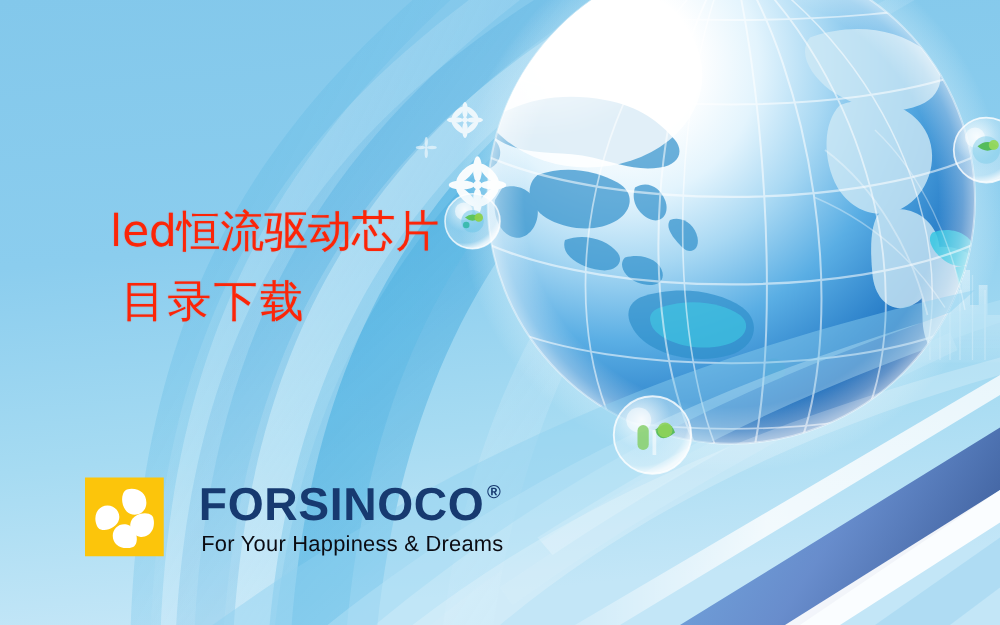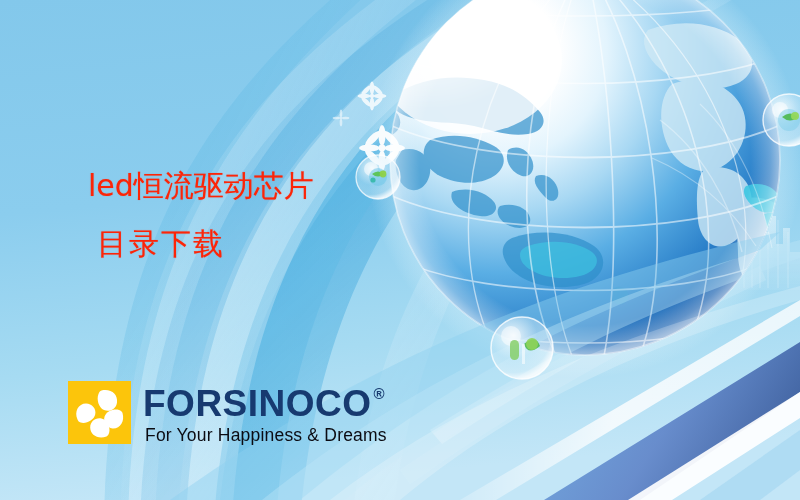--- a/index.html
+++ b/index.html
@@ -17,32 +17,32 @@
   }
 
   
   #headline{
     position:absolute;left:0;top:163px;width:420px;
     z-index:40;pointer-events:none;
   }
   .hl-line{
     color:#fc2508;
     font-family:"DejaVu Sans","Liberation Sans",sans-serif;
-    font-size:30px;line-height:46px;
+    font-size:35px;line-height:46px;
     white-space:nowrap;
     text-shadow:0 0 1px rgba(252,37,8,.45);
   }
   .hl-line.l1{padding-left:88px;letter-spacing:0px;}
   .hl-line.l2{padding-left:97px;letter-spacing:2px;margin-top:12px;
-              font-family:Liberation Sans, sans-serif;}
+              font-family:Liberation Mono, monospace;}
 
   
   #logo{
     position:absolute;left:68px;top:381px;
-    display:flex;align-items:flex-start;z-index:45;
+    display:flex;align-items:flex-end;z-index:45;gap:16px;
   }
   #logo-mark{
     width:63px;height:63px;background:#fcc50b;
     flex:0 0 auto;position:relative;
   }
   #logo-mark svg{display:block;width:63px;height:63px;}
   #logo-text{margin-left:12px;padding-top:4px;}
   #wordmark{
     display:flex;align-items:flex-start;
     color:#173a70;

